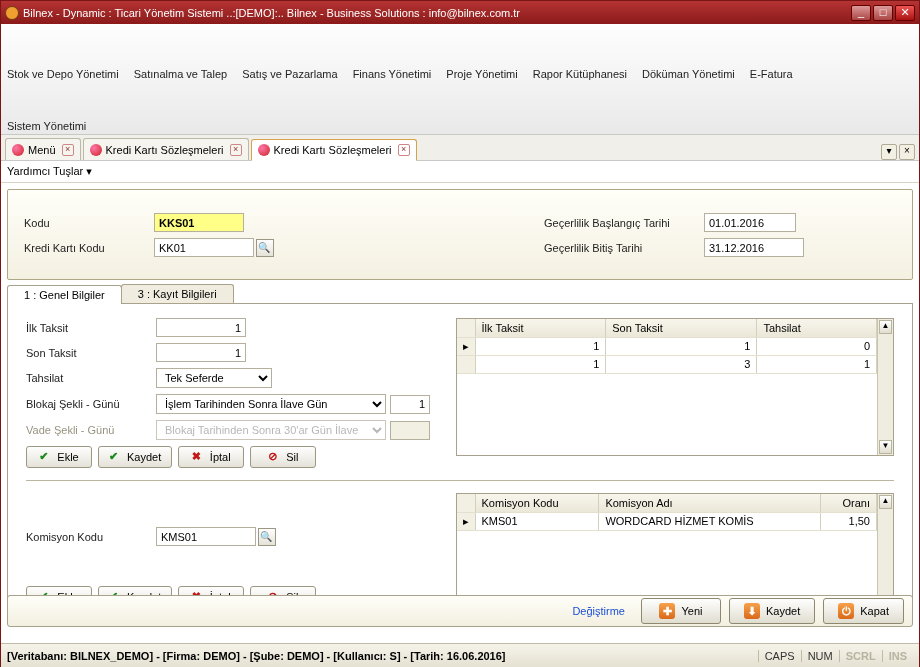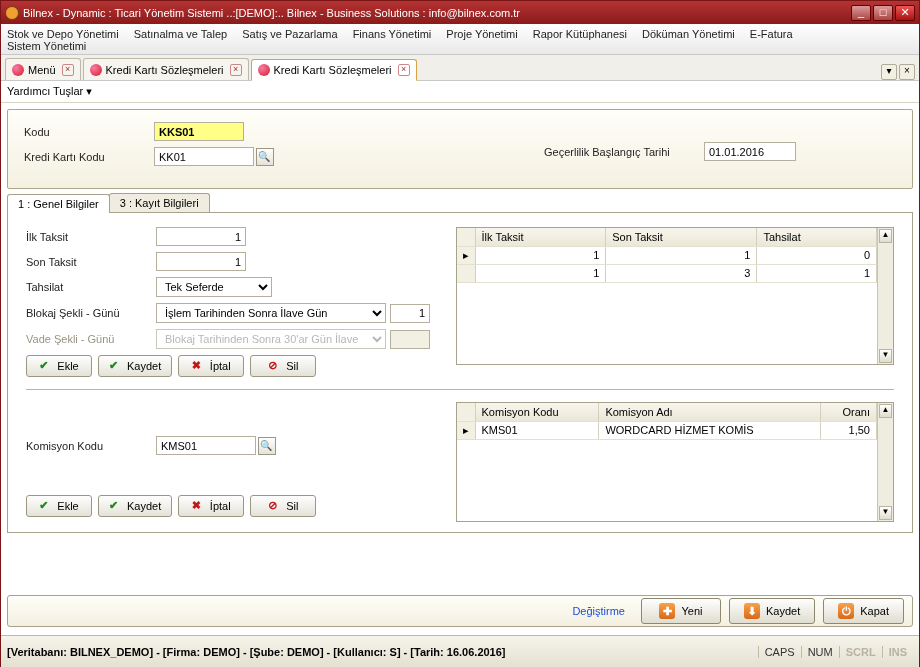--- a/index.html
+++ b/index.html
@@ -4,42 +4,42 @@
 <style>
 * { box-sizing: border-box; margin: 0; padding: 0; font-family: Tahoma, sans-serif; font-size: 11px; }
 body { background: #fff; width: 920px; height: 667px; overflow: hidden; border: 1px solid #7a1515; }
 .titlebar { background: linear-gradient(#b53333,#8b1a1a); color:#fff; height:23px; display:flex; align-items:center; padding:0 4px; }
 .titlebar .icon { width:14px; height:14px; background:#f0a030; border-radius:7px; margin-right:4px; border:1px solid #704010; }
 .titlebar .title-text { flex:1; }
 .win-btns { display:flex; gap:2px; }
 .win-btn { width:20px; height:16px; background:linear-gradient(#d99,#a44); border:1px solid #600; border-radius:2px; color:#fff; text-align:center; line-height:13px; cursor:pointer; font-size:11px; }
 .win-btn.close { background:linear-gradient(#e55,#a11); }
 .menubar { background:linear-gradient(#fefefe,#e9e9e9); border-bottom:1px solid #c8c8c8; padding:4px 6px 2px; }
-.menubar span { margin-right:12px; cursor:pointer; color:#222; display:inline-block; }
+.menubar span { margin-right:12px; cursor:pointer; color:#222; display:inline-block;margin-top:40px; }
 .tabbar { background:#f0efe9; border-bottom:1px solid #c8c8c8; height:26px; display:flex; align-items:flex-end; padding:0 4px; }
 .tab { display:flex; align-items:center; background:#f5f4ee; border:1px solid #bdb8a8; border-bottom:none; border-radius:3px 3px 0 0; padding:3px 6px; margin-right:2px; height:22px; }
 .tab.active { background:#fff; border-color:#d6a24a; border-bottom:1px solid #fff; position:relative; top:1px; }
 .tab .bullet { width:12px; height:12px; border-radius:6px; background:radial-gradient(circle at 4px 4px,#f7a,#c22); margin-right:4px; }
 .tab .tab-x { margin-left:6px; width:12px; height:12px; border:1px solid #c88; color:#933; text-align:center; line-height:9px; font-size:9px; border-radius:2px; cursor:pointer; }
 .tabbar-right { margin-left:auto; display:flex; gap:2px; }
 .tb-btn { width:16px; height:16px; border:1px solid #b0aa98; background:#f2efe3; border-radius:2px; text-align:center; line-height:12px; cursor:pointer; font-size:10px; }
 .toolbar2 { background:#fff; border-bottom:1px solid #d8d3c2; padding:4px 6px; }
 .toolbar2 .aux { cursor:pointer; }
 .content { padding:6px; }
-.header-box { border:1px solid #ada787; background:linear-gradient(#fffef8,#f4f1e2); padding:12px 16px 16px; border-radius:2px; position:relative; }
+.header-box { border:1px solid #ada787; background:linear-gradient(#fffef8,#f4f1e2); padding:23px 16px 16px; border-radius:2px; position:relative; }
 .header-row { display:flex; }
 .header-left { flex:0 0 500px; }
-.header-right { flex:1; padding-left:20px;margin-top:20px; }
+.header-right { flex:1; padding-left:20px; }
 .field { display:flex; align-items:center; margin-bottom:6px; }
 .field label { width:130px; color:#222; }
 .field.disabled label { color:#989380; }
 .inp { border:1px solid #b5b09e; background:#fff; height:19px; padding:1px 4px; }
 .inp.hl { background:#ffff88; font-weight:bold; }
 .inner-tabs { display:flex; border-bottom:1px solid #a8a28c; margin-top:4px; }
-.inner-tab { background:#f0ede0; border:1px solid #a8a28c; border-bottom:none; padding:3px 10px; border-radius:3px 3px 0 0; margin-right:-1px; cursor:pointer; }
+.inner-tab { background:#f0ede0; border:1px solid #a8a28c; border-bottom:none; padding:3px 16px; border-radius:3px 3px 0 0; margin-right:-1px; cursor:pointer; }
 .inner-tab.active { background:#fff; position:relative; top:1px; }
 .panel { border:1px solid #a8a28c; border-top:none; padding:14px 18px 10px; }
 .cols { display:flex; }
 .col-l { width:430px; }
 .col-r { flex:1; }
 .numinp { text-align:right; width:90px; }
 select.inp { height:20px; }
 .btnrow { display:flex; gap:6px; }
 .btn { background:linear-gradient(#fefefe,#e4e2d8); border:1px solid #9c9783; border-radius:3px; padding:3px 10px; display:flex; align-items:center; gap:4px; cursor:pointer; min-width:66px; justify-content:center; }
 .btn .ic { width:14px; height:14px; display:inline-block; }
@@ -58,21 +58,21 @@
 .vsb .track { flex:1; }
 .divider { border-top:1px solid #bcb69e; margin:12px 0; }
 .lookup-btn { width:18px;height:18px;border:1px solid #9c9783;background:linear-gradient(#fefefe,#e4e2d8);display:inline-flex;align-items:center;justify-content:center;cursor:pointer;margin-left:2px;font-size:10px;}
 .footer-strip { position:absolute; bottom:40px; left:7px; right:7px; border:1px solid #a8a28c; background:linear-gradient(#fffef8,#f3f0e1); height:32px; display:flex; align-items:center; justify-content:flex-end; padding:8px 8px; gap:8px; border-radius:3px; }
 .footer-strip .link { color:#1a4fd6; cursor:pointer; margin-right:8px; }
 .fbtn { background:linear-gradient(#fefefe,#e0ddd0); border:1px solid #8e8871; border-radius:3px; padding:4px 14px; display:flex; align-items:center; gap:6px; cursor:pointer; min-width:80px; justify-content:center; }
 .fic { width:16px;height:16px;border-radius:3px;display:inline-flex;align-items:center;justify-content:center;color:#fff;font-weight:bold;font-size:11px; }
 .fic.new{background:linear-gradient(#f7a24a,#d9691a);} .fic.new::before{content:"✚";}
 .fic.save{background:linear-gradient(#f7a24a,#d9691a);} .fic.save::before{content:"⬇";}
 .fic.close{background:linear-gradient(#f7a24a,#d9691a);} .fic.close::before{content:"⏻";}
-.statusbar { position:absolute; bottom:0; left:1px; right:1px; height:32px; background:linear-gradient(#f6f4ea,#e4e1d2); border-top:1px solid #c0bba6; display:flex; align-items:center; padding:0 6px; font-weight:bold; }
+.statusbar { position:absolute; bottom:0; left:1px; right:1px; height:24px; background:linear-gradient(#f6f4ea,#e4e1d2); border-top:1px solid #c0bba6; display:flex; align-items:center; padding:0 6px; font-weight:bold; }
 .statusbar .right { margin-left:auto; display:flex; gap:0; font-weight:normal; }
 .statusbar .ind { border-left:1px solid #c0bba6; padding:0 6px; color:#333; }
 .statusbar .ind.dim { color:#b8b3a0;font-weight:bold; }
 table{border-collapse:collapse;width:100%;}
 </style>
 </head>
 <body>
 
 <div class="titlebar">
   <span class="icon"></span>
@@ -135,20 +135,24 @@
           <label>Kredi Kartı Kodu</label>
           <input class="inp" style="width: 100px;" value="KK01">
           <span class="lookup-btn">🔍</span>
         </div>
       </div>
       <div class="header-right">
         <div class="field">
           <label style="width:160px">Geçerlilik Başlangıç Tarihi</label>
           <input class="inp" style="width: 92px;" value="01.01.2016">
         </div>
+        <div class="field">
+          <label style="width:160px">Geçerlilik Bitiş Tarihi</label>
+          <input class="inp" style="width: 100px;" value="31.12.2016">
+        </div>
       </div>
     </div>
   </div>
 
   <div class="inner-tabs">
     <div class="inner-tab active">1 : Genel Bilgiler</div>
     <div class="inner-tab">3 : Kayıt Bilgileri</div>
   </div>
 
   <div class="panel">

